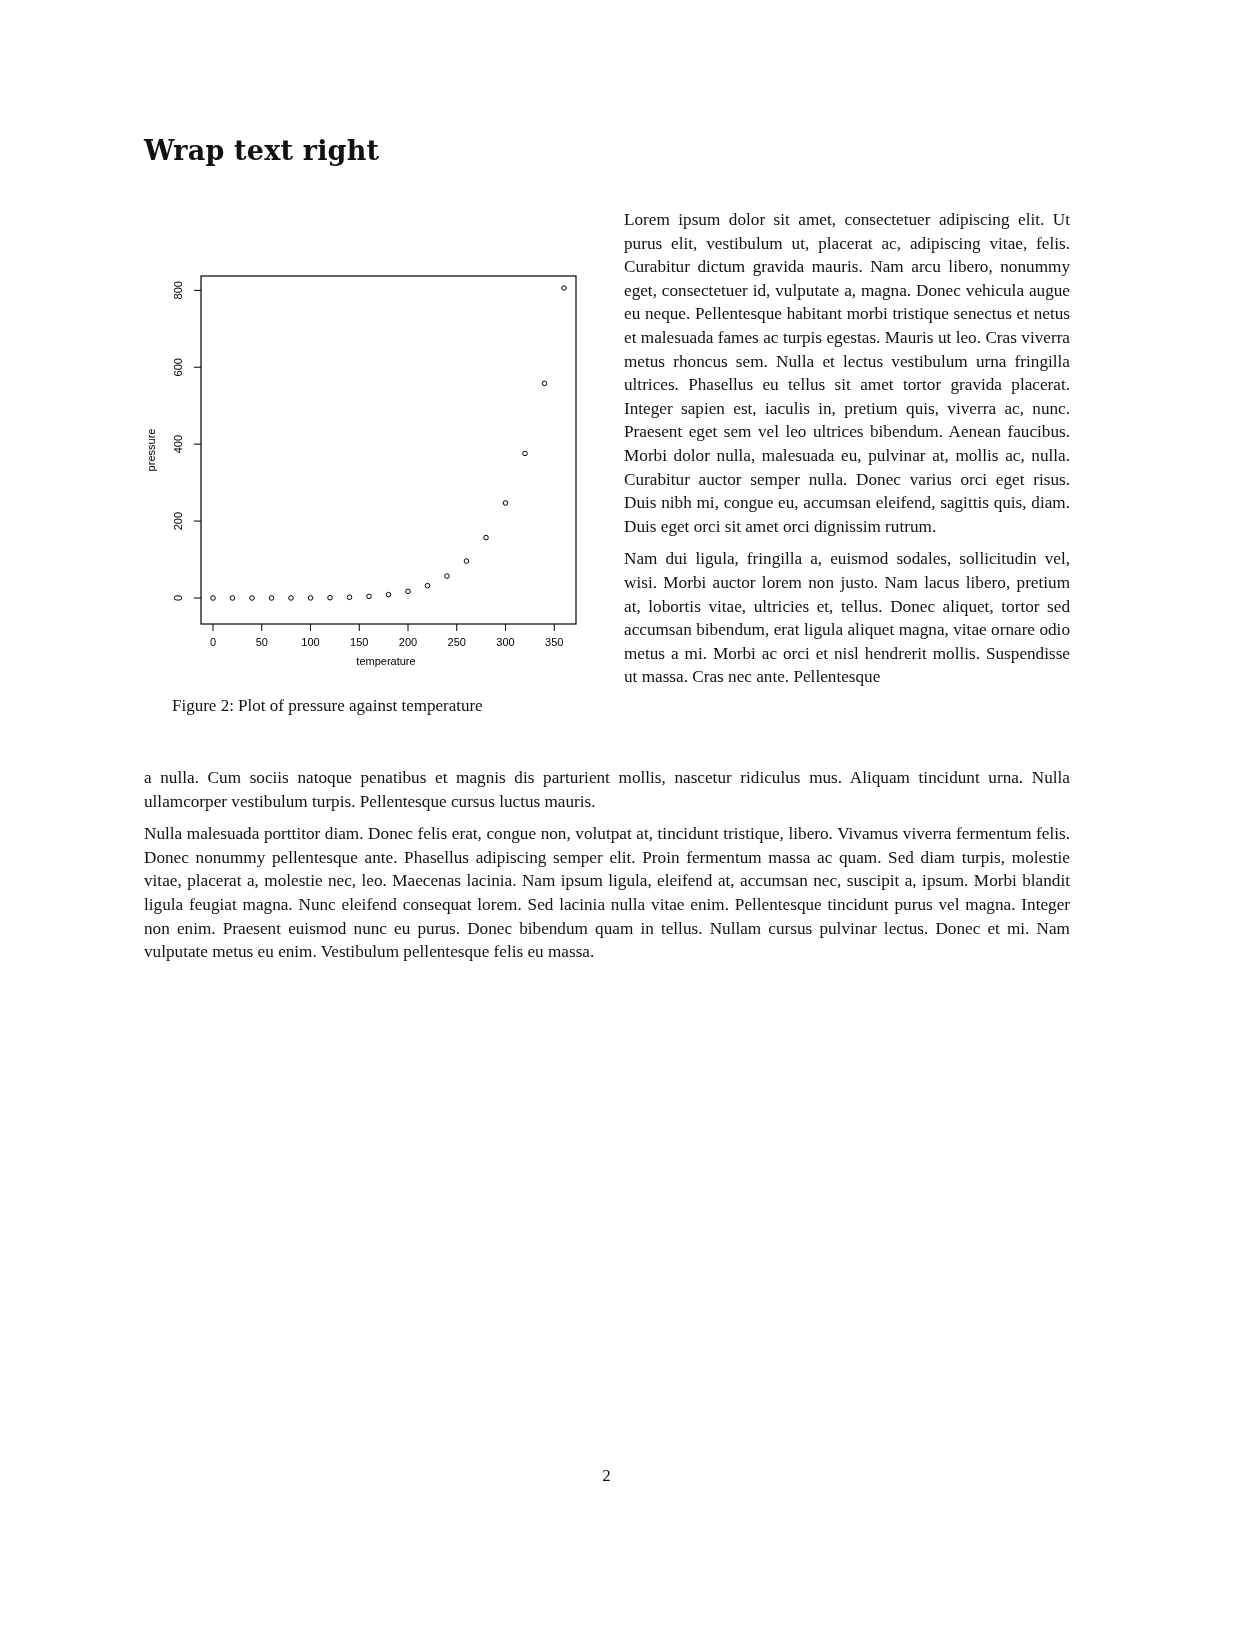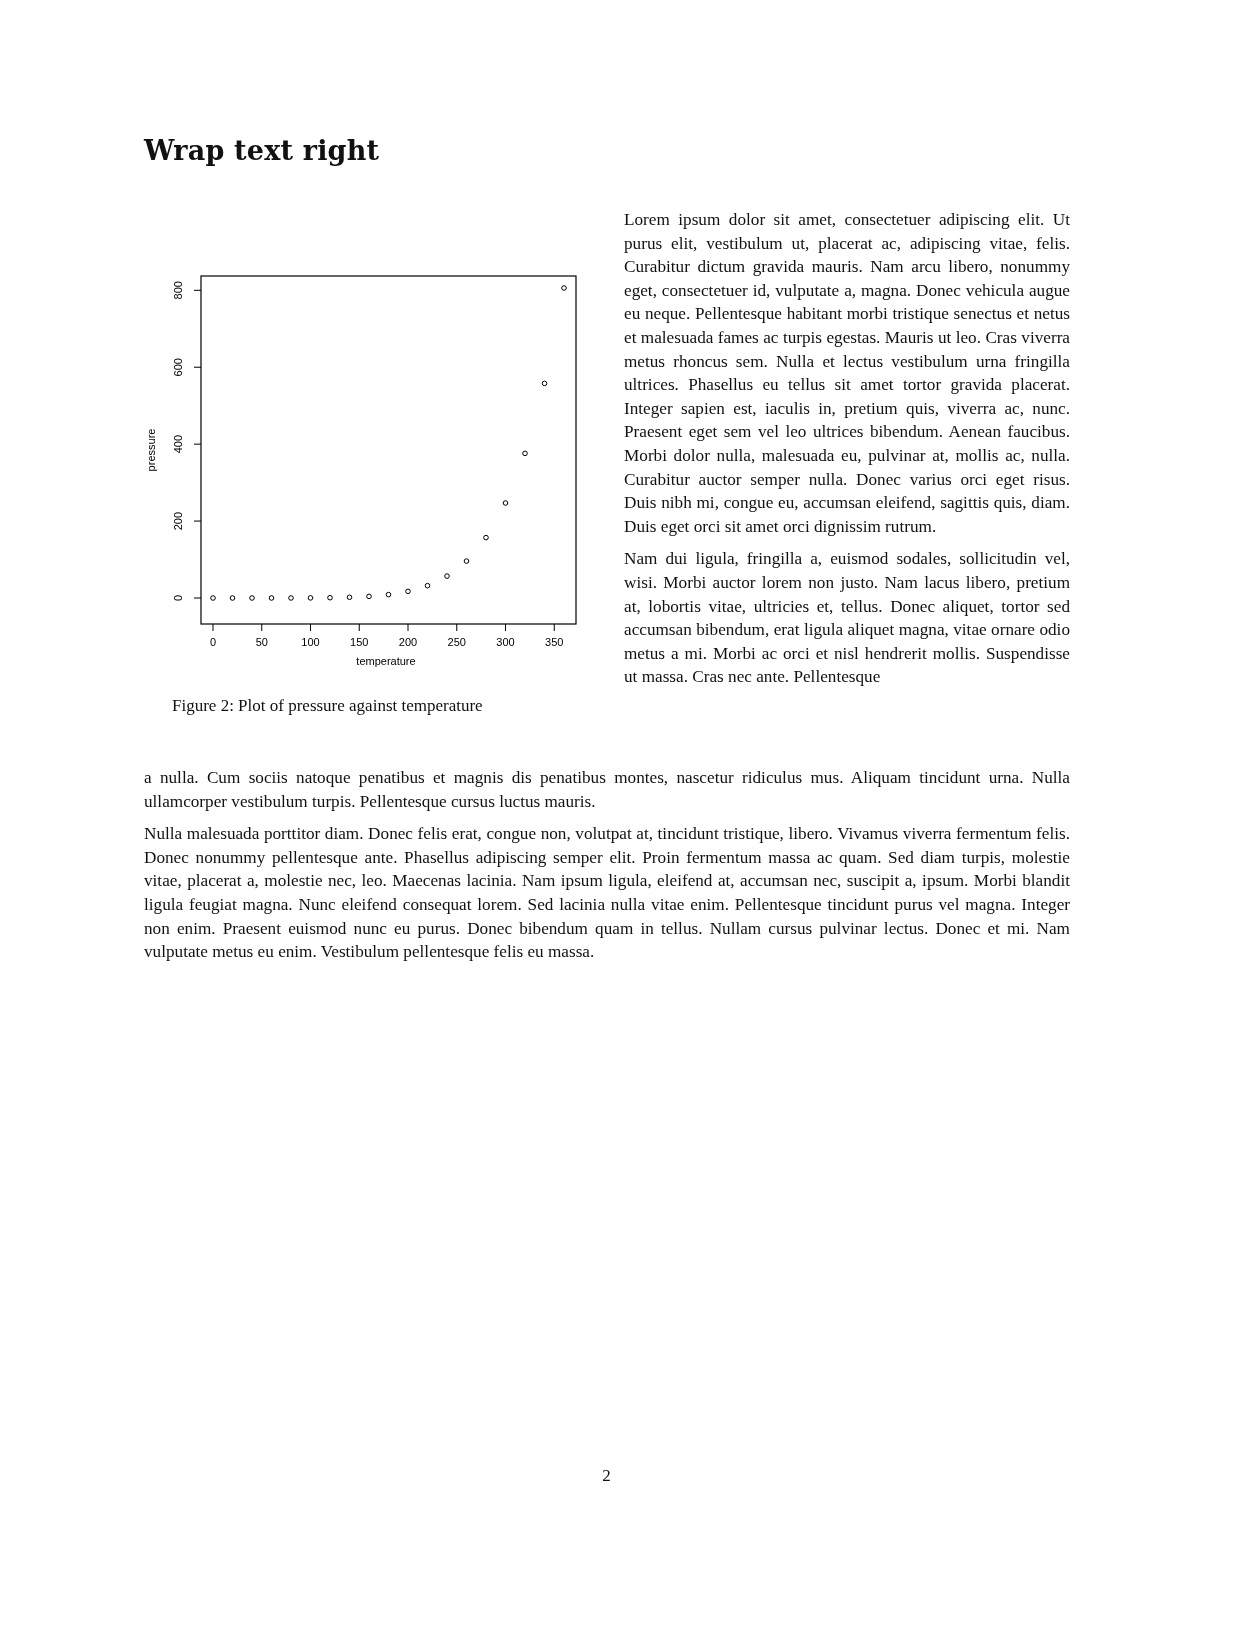--- a/index.html
+++ b/index.html
@@ -85,17 +85,17 @@
   </svg>
   <div class="caption">Figure 2: Plot of pressure against temperature</div>
 </div>
 
 <div class="col-right">
   <p>Lorem ipsum dolor sit amet, consectetuer adipiscing elit. Ut purus elit, vestibulum ut, placerat ac, adipiscing vitae, felis. Curabitur dictum gravida mauris. Nam arcu libero, nonummy eget, consectetuer id, vulputate a, magna. Donec vehicula augue eu neque. Pellentesque habitant morbi tristique senectus et netus et malesuada fames ac turpis egestas. Mauris ut leo. Cras viverra metus rhoncus sem. Nulla et lectus vestibulum urna fringilla ultrices. Phasellus eu tellus sit amet tortor gravida placerat. Integer sapien est, iaculis in, pretium quis, viverra ac, nunc. Praesent eget sem vel leo ultrices bibendum. Aenean faucibus. Morbi dolor nulla, malesuada eu, pulvinar at, mollis ac, nulla. Curabitur auctor semper nulla. Donec varius orci eget risus. Duis nibh mi, congue eu, accumsan eleifend, sagittis quis, diam. Duis eget orci sit amet orci dignissim rutrum.</p>
   <p>Nam dui ligula, fringilla a, euismod sodales, sollicitudin vel, wisi. Morbi auctor lorem non justo. Nam lacus libero, pretium at, lobortis vitae, ultricies et, tellus. Donec aliquet, tortor sed accumsan bibendum, erat ligula aliquet magna, vitae ornare odio metus a mi. Morbi ac orci et nisl hendrerit mollis. Suspendisse ut massa. Cras nec ante. Pellentesque</p>
 </div>
 
 <div class="full" style="top:766px;">
-  <p>a nulla. Cum sociis natoque penatibus et magnis dis penatibus montes, nascetur ridiculus mus. Aliquam tincidunt urna. Nulla ullamcorper vestibulum turpis. Pellentesque cursus luctus mauris.</p>
+  <p>a nulla. Cum sociis natoque penatibus et magnis dis parturient mollis, nascetur ridiculus mus. Aliquam tincidunt urna. Nulla ullamcorper vestibulum turpis. Pellentesque cursus luctus mauris.</p>
   <p>Nulla malesuada porttitor diam. Donec felis erat, congue non, volutpat at, tincidunt tristique, libero. Vivamus viverra fermentum felis. Donec nonummy pellentesque ante. Phasellus adipiscing semper elit. Proin fermentum massa ac quam. Sed diam turpis, molestie vitae, placerat a, molestie nec, leo. Maecenas lacinia. Nam ipsum ligula, eleifend at, accumsan nec, suscipit a, ipsum. Morbi blandit ligula feugiat magna. Nunc eleifend consequat lorem. Sed lacinia nulla vitae enim. Pellentesque tincidunt purus vel magna. Integer non enim. Praesent euismod nunc eu purus. Donec bibendum quam in tellus. Nullam cursus pulvinar lectus. Donec et mi. Nam vulputate metus eu enim. Vestibulum pellentesque felis eu massa.</p>
 </div>
 
 <div class="pagenum">2</div>
 
 </body></html>

